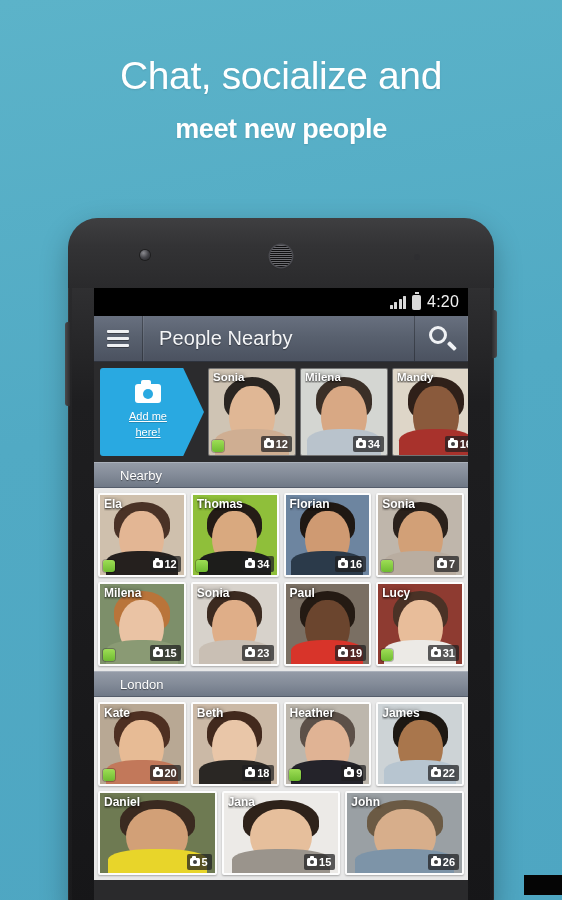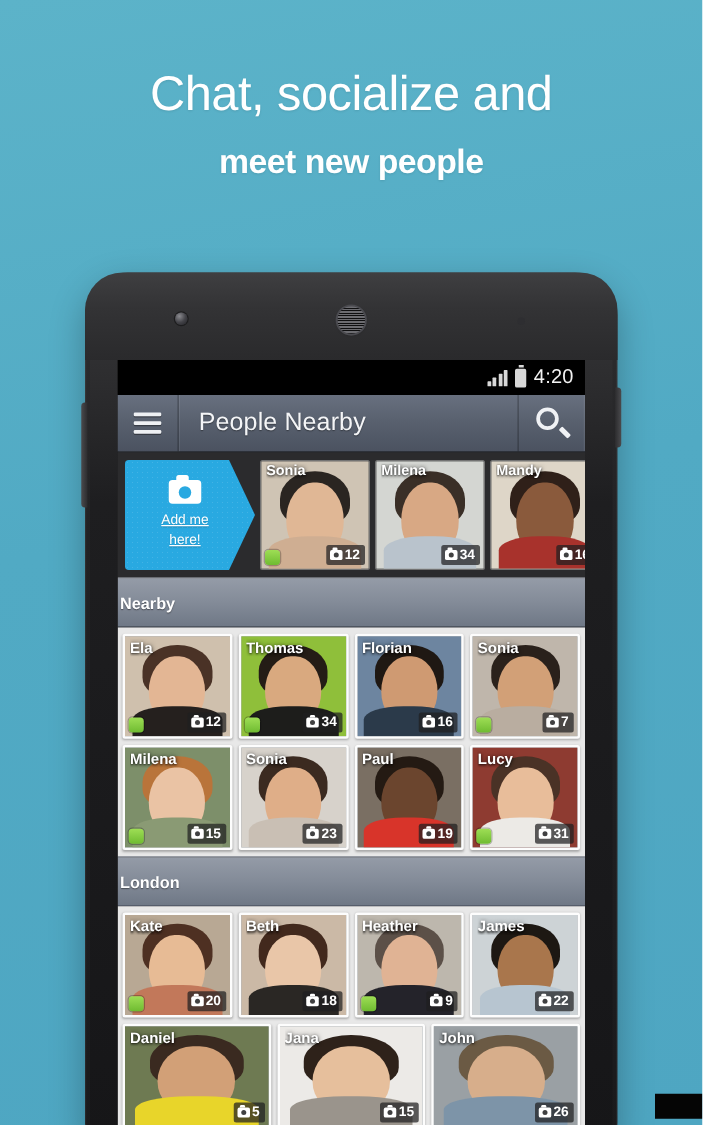--- a/index.html
+++ b/index.html
@@ -279,30 +279,30 @@
     flex: 0 0 88px;
     height: 88px;
     border-radius: 2px;
     overflow: hidden;
     background: #555;
     border: 1px solid rgba(255,255,255,0.18);
   }
 
   
   .section-head {
-    height: 40px;
+    height: 26px;
     display: flex;
     align-items: center;
-    padding-left: 2px;
+    padding-left: 26px;
     background: linear-gradient(180deg, #949ba7 0%, #838b98 50%, #6f7886 100%);
     border-top: 1px solid #aab0ba;
     border-bottom: 1px solid #555d6b;
     color: #ffffff;
     font-size: 13px;
-    font-weight: bold;
+    font-weight: normal;
     text-shadow: 0 1px 1px rgba(0,0,0,0.45);
   }
 
   .grid-wrap { background: #e8e8e8; padding: 5px 4px; }
   .grid-row { display: flex; gap: 5px; margin-bottom: 5px; }
   .grid-row:last-child { margin-bottom: 0; }
 
   .p-card {
     position: relative;
     flex: 1 1 0;

